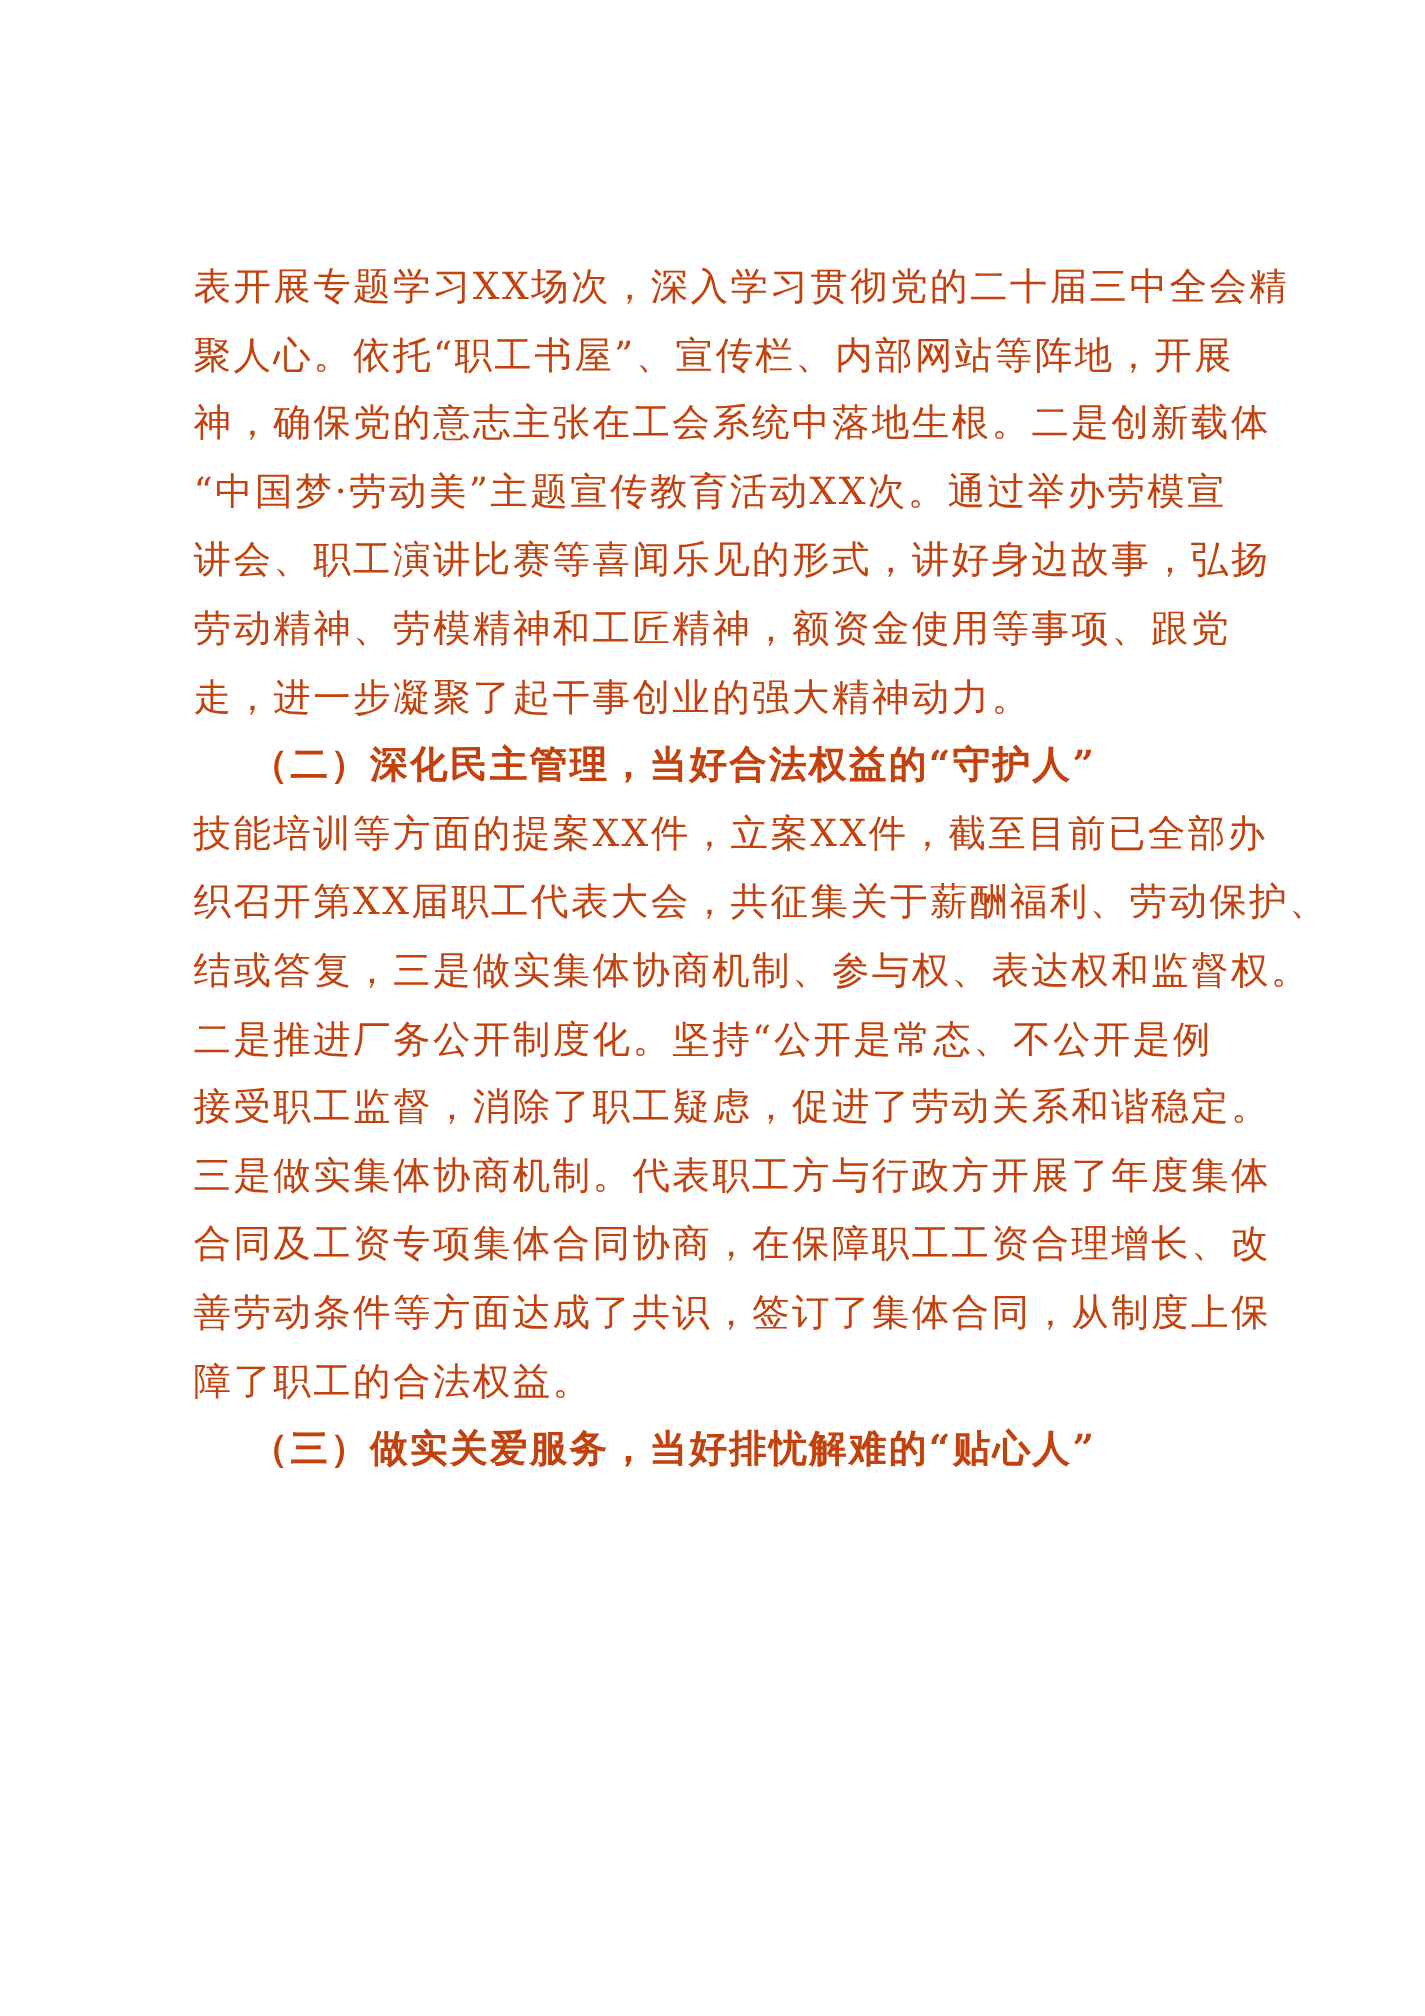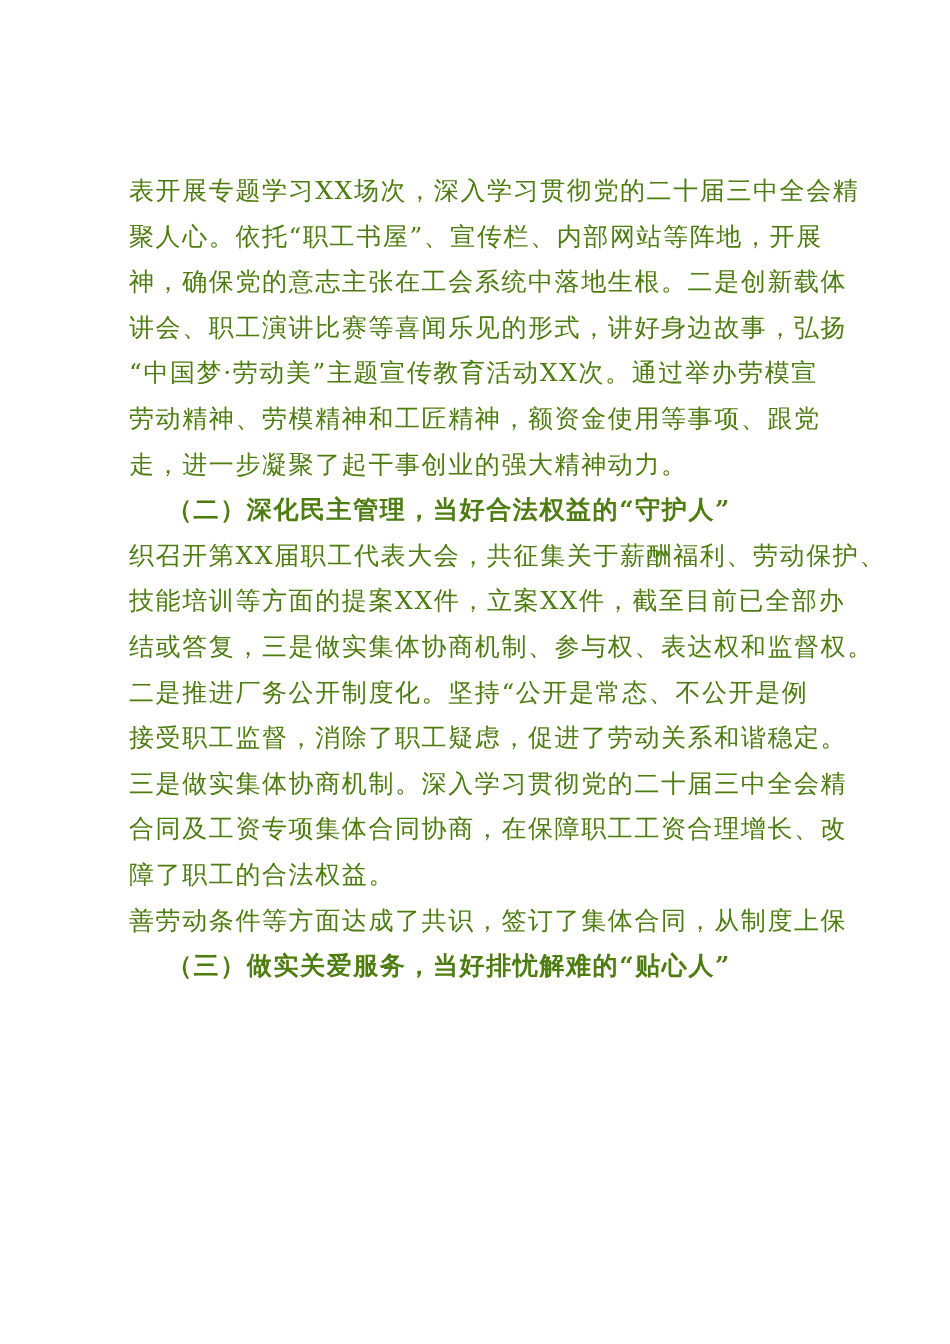--- a/index.html
+++ b/index.html
@@ -9,53 +9,53 @@
     background: #ffffff;
   }
   .text-block {
     position: absolute;
     left: 129px;
     top: 168px;
     width: 720px;
     font-family: "DejaVu Serif", "Liberation Serif", serif;
     font-size: 25px;
     line-height: 45.6px;
-    color: #4d7c0f;
+    color: #c2410c;
     letter-spacing: 1.6px;
   }
   .line { display: block; white-space: nowrap; height: 45.6px; }
   .indent { padding-left: 30px; }
   .heading-indent { padding-left: 38px; font-weight: bold; }
 </style>
 </head>
 <body>
 
 <div class="page">
   <div class="text-block">
 
     <div>
       <span class="line">表开展专题学习XX场次，深入学习贯彻党的二十届三中全会精</span>
       <span class="line">聚人心。依托“职工书屋”、宣传栏、内部网站等阵地，开展</span>
       <span class="line">神，确保党的意志主张在工会系统中落地生根。二是创新载体</span>
+      <span class="line">“中国梦·劳动美”主题宣传教育活动XX次。通过举办劳模宣</span>
       <span class="line">讲会、职工演讲比赛等喜闻乐见的形式，讲好身边故事，弘扬</span>
-      <span class="line">“中国梦·劳动美”主题宣传教育活动XX次。通过举办劳模宣</span>
       <span class="line">劳动精神、劳模精神和工匠精神，额资金使用等事项、跟党</span>
       <span class="line">走，进一步凝聚了起干事创业的强大精神动力。</span>
     </div>
 
     <span class="line heading-indent">（二）深化民主管理，当好合法权益的“守护人”</span>
 
     <div>
+      <span class="line">技能培训等方面的提案XX件，立案XX件，截至目前已全部办</span>
       <span class="line">织召开第XX届职工代表大会，共征集关于薪酬福利、劳动保护、</span>
-      <span class="line">技能培训等方面的提案XX件，立案XX件，截至目前已全部办</span>
       <span class="line">结或答复，三是做实集体协商机制、参与权、表达权和监督权。</span>
       <span class="line">二是推进厂务公开制度化。坚持“公开是常态、不公开是例</span>
       <span class="line">接受职工监督，消除了职工疑虑，促进了劳动关系和谐稳定。</span>
-      <span class="line">三是做实集体协商机制。深入学习贯彻党的二十届三中全会精</span>
+      <span class="line">三是做实集体协商机制。代表职工方与行政方开展了年度集体</span>
       <span class="line">合同及工资专项集体合同协商，在保障职工工资合理增长、改</span>
+      <span class="line">善劳动条件等方面达成了共识，签订了集体合同，从制度上保</span>
       <span class="line">障了职工的合法权益。</span>
-      <span class="line">善劳动条件等方面达成了共识，签订了集体合同，从制度上保</span>
     </div>
 
     <span class="line heading-indent">（三）做实关爱服务，当好排忧解难的“贴心人”</span>
 
   </div>
 </div>
 
 </body></html>

